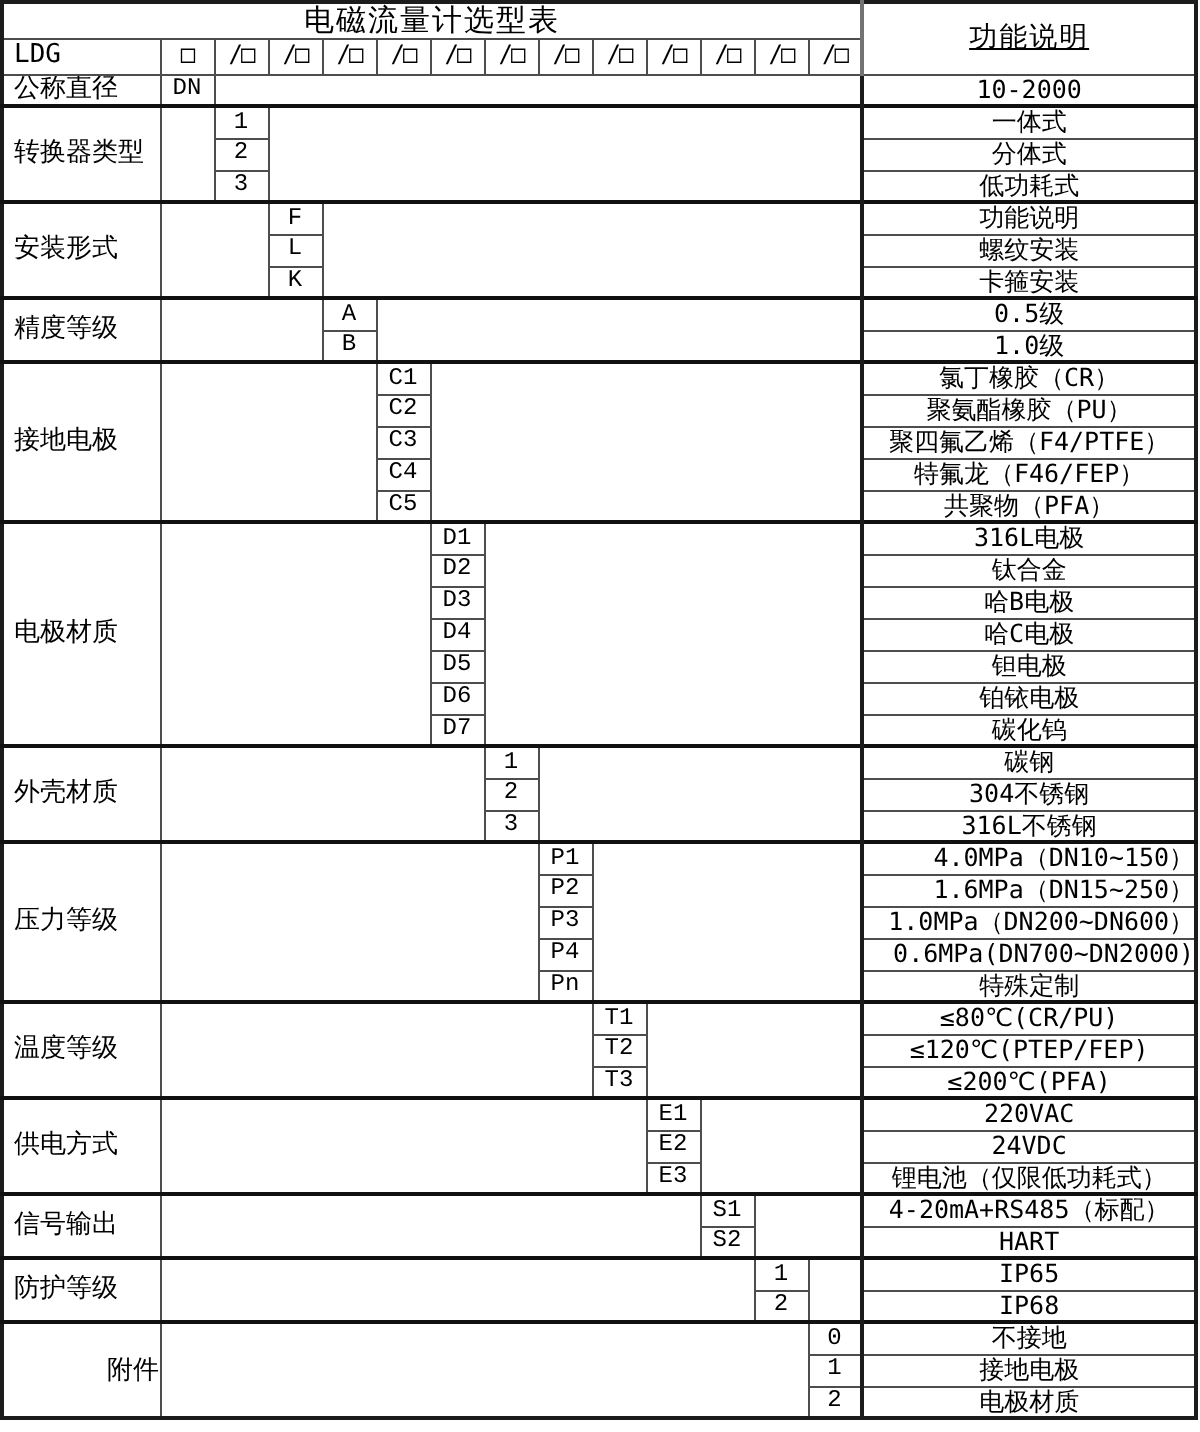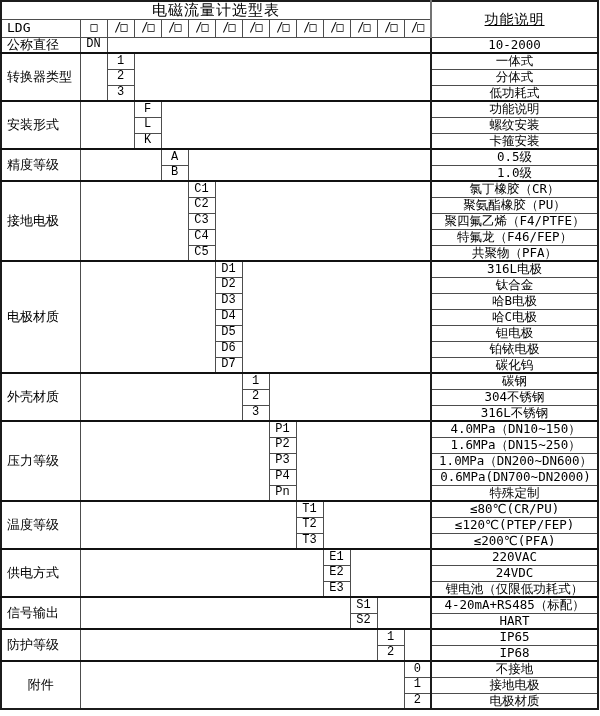--- a/index.html
+++ b/index.html
@@ -42,32 +42,32 @@
     border-left: 2px solid #737373;
     letter-spacing: 1px;
     text-decoration: underline;
   }
   td.label {
     text-align: left;
     padding-left: 5px;
     font-size: 13px;
   }
   td.label.center {
-    text-align: center;
+    text-align: right;
     padding-left: 0;
     font-family: Liberation Serif, serif;
   }
   td.code { font-size: 12px; font-family: Liberation Mono, monospace; }
   td.box-cell { font-size: 12px; letter-spacing: -1px; }
   td.desc {
     border-left: 2px solid #1c1c1c;
     font-size: 12.5px;
   }
   td.desc.left {
-    text-align: center;
+    text-align: right;
     padding-left: 2px;
     margin-left: 16px;
   }
   tr.g-top td { border-top: 2px solid #111111; }
 </style>
 </head>
 <body>
 
 <table class="sel">
   <colgroup>

